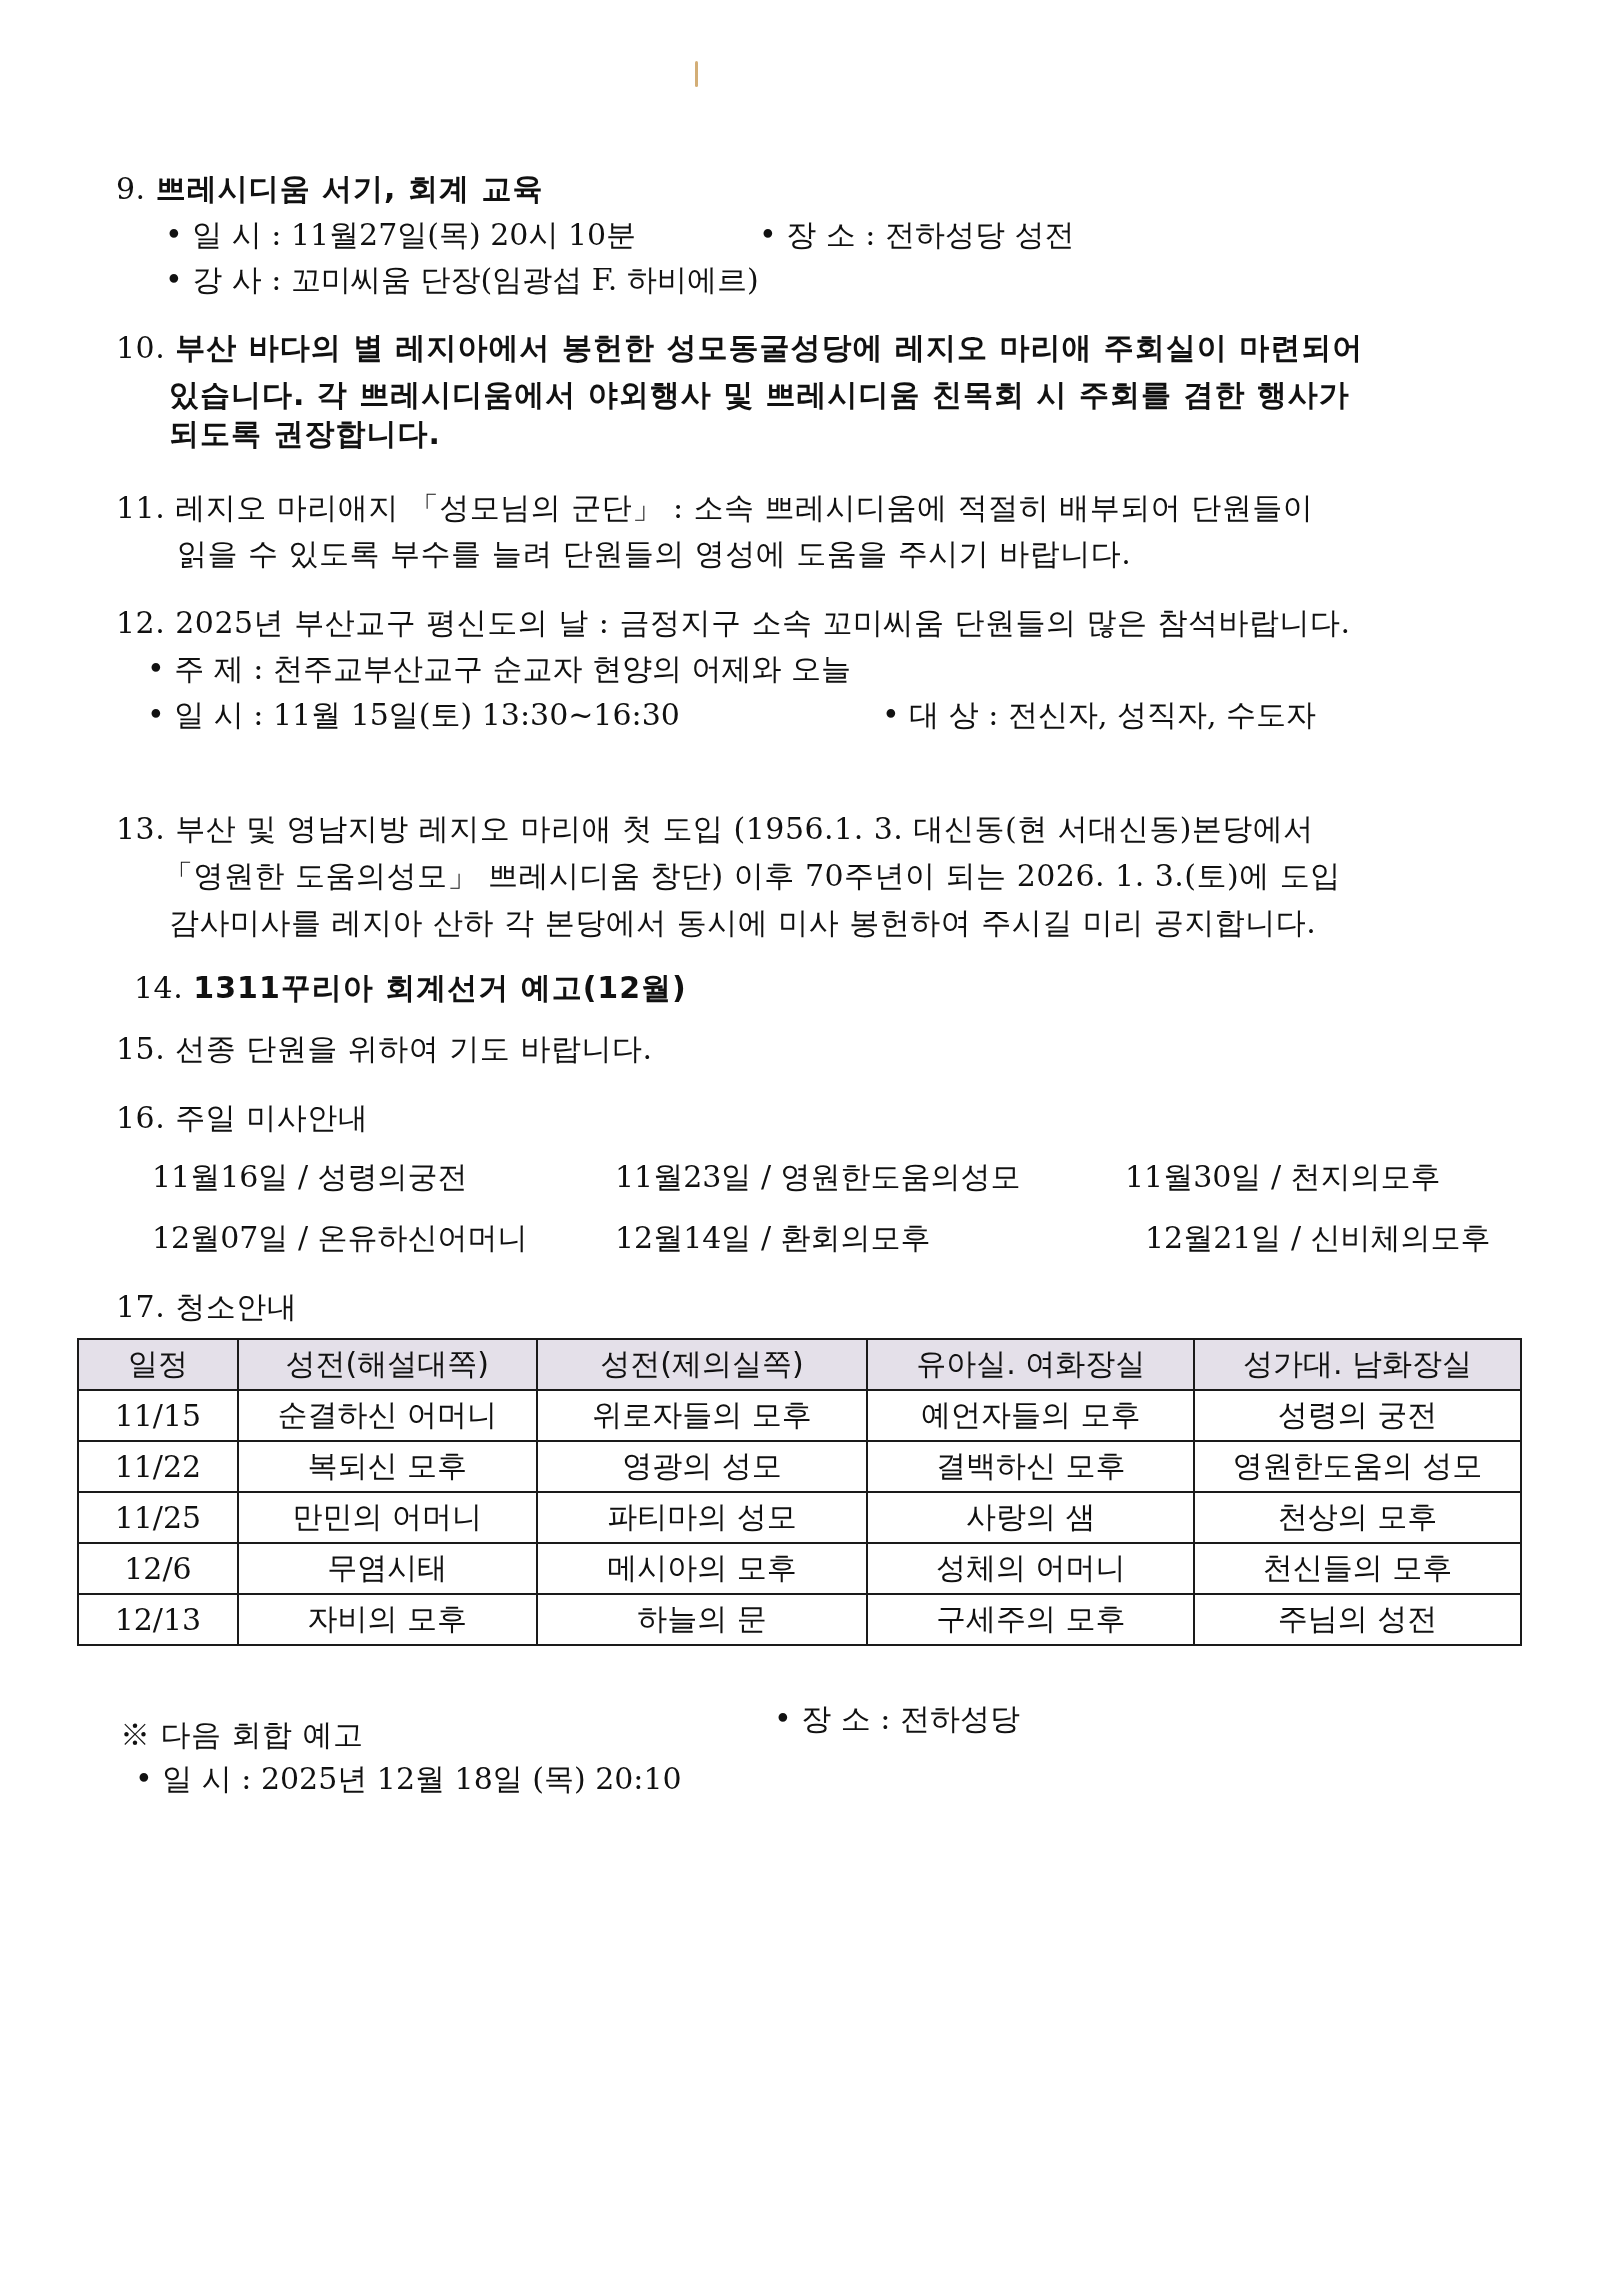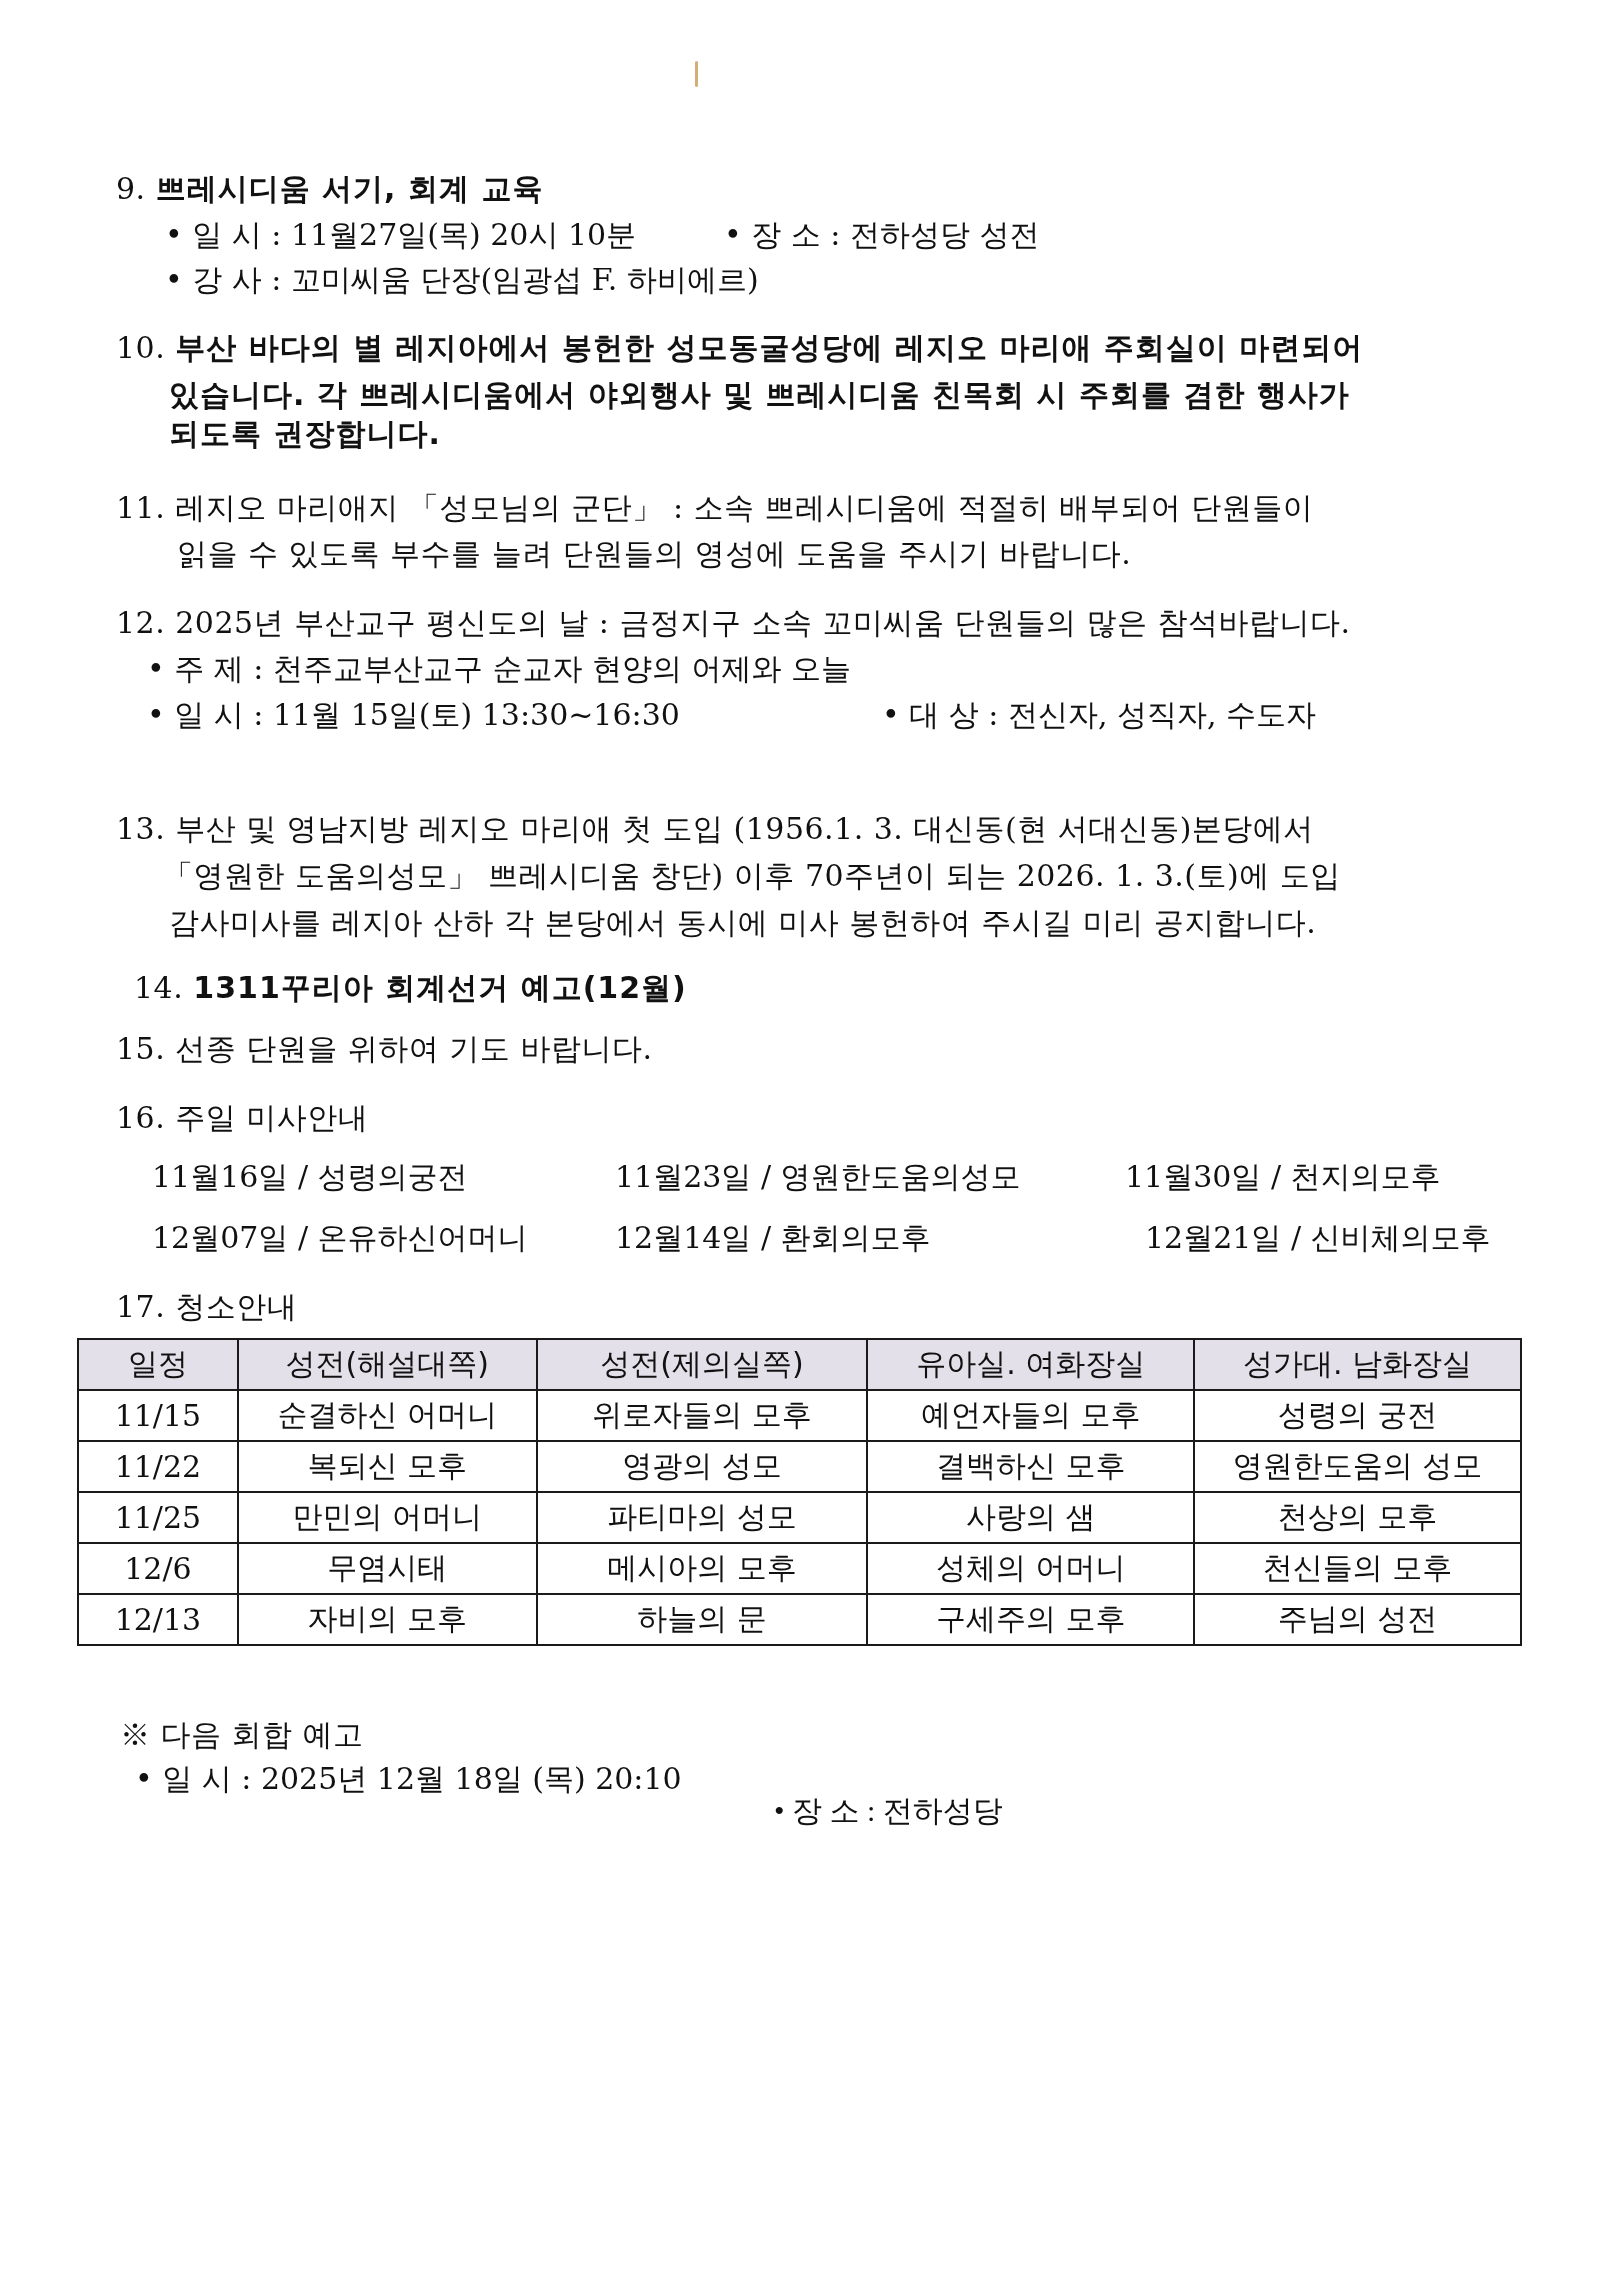--- a/index.html
+++ b/index.html
@@ -48,21 +48,21 @@
 <body>
 
 <div class="page">
   <div class="scan-mark"></div>
 
   <div class="line" style="left:116px; top:174px;">
     <span class="num">9.</span>
     <span class="bold">쁘레시디움 서기, 회계 교육</span>
   </div>
   <div class="sub" style="left:165px; top:220px;">• 일 시 : 11월27일(목) 20시 10분</div>
-  <div class="sub" style="left:724px; top:220px;">• 장 소 : 전하성당 성전</div>
+  <div class="sub" style="left:759px; top:220px;">• 장 소 : 전하성당 성전</div>
   <div class="sub" style="left:165px; top:265px;">• 강 사 : 꼬미씨움 단장(임광섭 F. 하비에르)</div>
 
   <div class="line" style="left:116px; top:333px;">
     <span class="num">10.</span>
     <span class="bold">부산 바다의 별 레지아에서 봉헌한 성모동굴성당에 레지오 마리애 주회실이 마련되어</span>
   </div>
   <div class="line bold" style="left:169px; top:380px;">있습니다. 각 쁘레시디움에서 야외행사 및 쁘레시디움 친목회 시 주회를 겸한 행사가</div>
   <div class="line bold" style="left:169px; top:419px;">되도록 권장합니다.</div>
 
   <div class="line" style="left:116px; top:493px;">
@@ -163,15 +163,15 @@
         <td>자비의 모후</td>
         <td>하늘의 문</td>
         <td>구세주의 모후</td>
         <td>주님의 성전</td>
       </tr>
     </tbody>
   </table>
 
   <div class="line" style="left:120px; top:1720px;">※ 다음 회합 예고</div>
   <div class="sub" style="left:135px; top:1764px;">• 일 시 : 2025년 12월 18일 (목)  20:10</div>
-  <div class="sub" style="left:774px; top:1796px;font-family:Liberation Serif, serif;">• 장 소 : 전하성당</div>
+  <div class="sub" style="left:774px; top:1704px;">• 장 소 : 전하성당</div>
 </div>
 
 
 </body></html>

